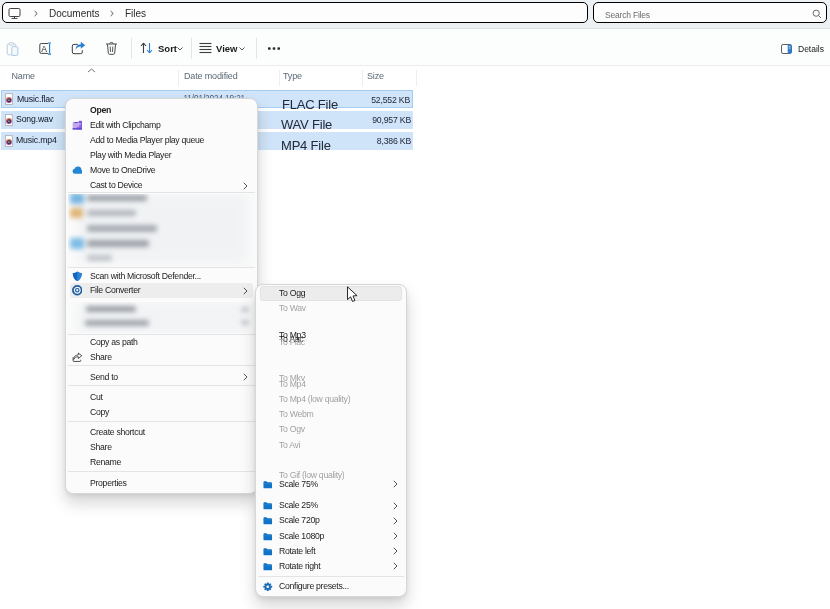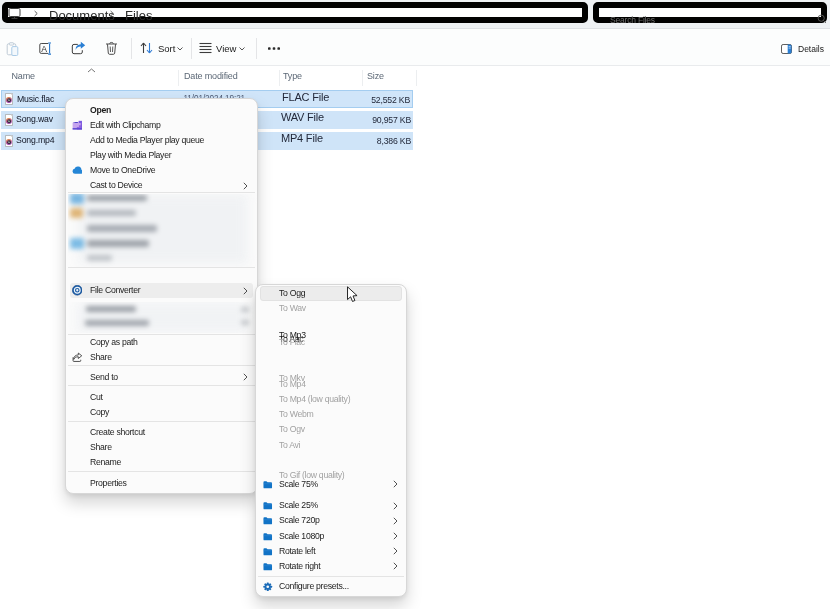--- a/index.html
+++ b/index.html
@@ -1,35 +1,35 @@
 <!DOCTYPE html>
 <html><head><meta charset="utf-8">
 <style>
 *{margin:0;padding:0;box-sizing:border-box;}
 html,body{width:830px;height:609px;overflow:hidden;}
 body{font-family:"Liberation Sans",sans-serif;background:#fff;position:relative;}
 .abs{position:absolute;}
 
 #topbar{left:0;top:0;width:830px;height:28px;background:#eef1f4;}
-.navbox{top:2px;height:21px;background:#fdfdfe;border:6px solid #000000;border-radius:5px;}
+.navbox{top:2px;height:21px;background:#fdfdfe;border:1px solid #000000;border-radius:5px;}
 #addrbox{left:2px;width:586px;}
 #searchbox{left:593px;width:234px;}
-.crumb{font-size:13px;color:#2b2b2b;top:8px;}
+.crumb{font-size:10px;color:#2b2b2b;top:8px;}
 #searchtxt{left:11px;top:6.5px;font-size:8.5px;letter-spacing:-0.2px;color:#6c6c6c;position:absolute;}
 
 #toolbar{left:0;top:28px;width:830px;height:38px;background:#fcfdfd;border-top:1px solid #dee1e5;border-bottom:1px solid #e9ebed;}
-.tbtxt{font-size:9.5px;color:#1a1a1a;top:43px;}
+.tbtxt{font-size:9.5px;color:#1a1a1a;top:43px;font-weight:bold;}
 .vsep{width:1px;top:37.5px;height:21px;background:#e4e5e7;}
 
 .hcell{font-size:9px;letter-spacing:-0.15px;color:#5c6876;top:71px;}
 .hdiv{width:1px;top:70px;height:16px;background:#eceef0;}
 
 .frow{left:1px;width:412px;height:18px;background:#cfe4f8;}
 .fname{font-size:8.7px;letter-spacing:-0.15px;color:#101423;top:3px;left:15px;position:absolute;}
-.fcol{font-size:11px;letter-spacing:-0.2px;color:#23293a;position:absolute;top:0;}
+.fcol{font-size:13px;letter-spacing:-0.2px;color:#23293a;position:absolute;top:6px;}
 .fsize{font-size:8.7px;letter-spacing:-0.2px;color:#23293a;position:absolute;top:4px;text-align:right;}
 
 .menu{background:#fbfbfb;border:1px solid #d7d7d7;border-radius:8px;box-shadow:0 9px 16px rgba(0,0,0,0.17),0 2px 4px rgba(0,0,0,0.07);}
 #cmenu{left:64.5px;top:98px;width:193px;height:396px;}
 #smenu{left:254.5px;top:283.5px;width:152px;height:313px;}
 .mi{position:absolute;left:0;width:100%;height:15px;line-height:15px;font-size:8.7px;letter-spacing:-0.3px;color:#1c1c1c;}
 .mi .lbl{position:absolute;left:24.5px;top:0;}
 .mi .arr{position:absolute;right:8.5px;top:3.5px;width:5px;height:8px;}
 .mi .ic{position:absolute;left:6px;top:2px;width:10.5px;height:10.5px;}
 .msep{position:absolute;left:2px;right:2px;height:1px;background:#e4e4e4;}
@@ -147,21 +147,21 @@
   <span class="fcol" style="left:181.5px;top:3.5px;font-size:8.2px;letter-spacing:-0.1px;color:#4d5a73">11/01/2024 19:21</span>
   <span class="fcol" style="left:280px">FLAC File</span>
   <span class="fsize" style="right:2px">52,552 KB</span>
 </div>
 <div class="abs frow" style="top:110.5px">
   <span class="fname" style="left:15px">Song.wav</span>
   <span class="fcol" style="left:280px">WAV File</span>
   <span class="fsize" style="right:2px">90,957 KB</span>
 </div>
 <div class="abs frow" style="top:131.5px">
-  <span class="fname" style="left:15px">Song.mp4</span>
+  <span class="fname" style="left:15px">Music.mp4</span>
   <span class="fcol" style="left:280px">MP4 File</span>
   <span class="fsize" style="right:2px">8,386 KB</span>
 </div>
 
 <svg class="abs ficon" style="left:4.5px;top:92.5px" width="8" height="12" viewBox="0 0 8 12">
     <defs>
       <linearGradient id="mg" x1="0" y1="0" x2="0.3" y2="1">
         <stop offset="0" stop-color="#e89030"></stop>
         <stop offset="0.55" stop-color="#c35c96"></stop>
         <stop offset="1" stop-color="#9b3fae"></stop>
@@ -230,20 +230,27 @@
       <div class="blob" style="left:19px;top:1px;width:60px;height:6.5px;background:#9aa0a7"></div>
       <div class="blob" style="left:2px;top:14px;width:13px;height:10px;background:#dcad68;opacity:0.9"></div>
       <div class="blob" style="left:19px;top:16.5px;width:49px;height:6px;background:#b2b7bd"></div>
       <div class="blob" style="left:19px;top:31.5px;width:70px;height:6.5px;background:#a6abb2"></div>
       <div class="blob" style="left:2px;top:44px;width:14px;height:11px;background:#6fb5e2;opacity:0.9"></div>
       <div class="blob" style="left:19px;top:46.5px;width:62px;height:6.5px;background:#9da2a9"></div>
       <div class="blob" style="left:19px;top:61.5px;width:25px;height:5.5px;background:#bfc3c8"></div>
     </div>
   </div>
   <div class="msep" style="top:167.5px"></div>
+  <div class="mi" style="top:169.5px">
+      <svg class="ic" viewBox="0 0 10 10">
+        <path d="M5 0.4 C6.5 1.4 8 1.8 9.3 1.9 C9.3 5.5 8 8.2 5 9.8 C2 8.2 0.7 5.5 0.7 1.9 C2 1.8 3.5 1.4 5 0.4 Z" fill="#1565c0"></path>
+        <path d="M5 0.4 C6.5 1.4 8 1.8 9.3 1.9 C9.3 5.5 8 8.2 5 9.8 Z" fill="#2a84d8"></path>
+      </svg>
+      <span class="lbl">Scan with Microsoft Defender...</span>
+    </div>
   <div class="hl" style="top:184px;height:15px"></div>
   <div class="mi" style="top:184px">
       <svg class="ic" viewBox="0 0 10 10">
         <circle cx="5" cy="5" r="4.7" fill="#1c5da6"></circle>
         <circle cx="5" cy="5" r="2.75" fill="none" stroke="#eef4fa" stroke-width="1.1"></circle>
         <circle cx="5" cy="5" r="1.1" fill="#edf3f9"></circle>
         <circle cx="5" cy="5" r="4.7" fill="none" stroke="#16488a" stroke-width="0.5"></circle>
       </svg>
       <span class="lbl">File Converter</span>
       <svg class="arr" viewBox="0 0 5 8">

